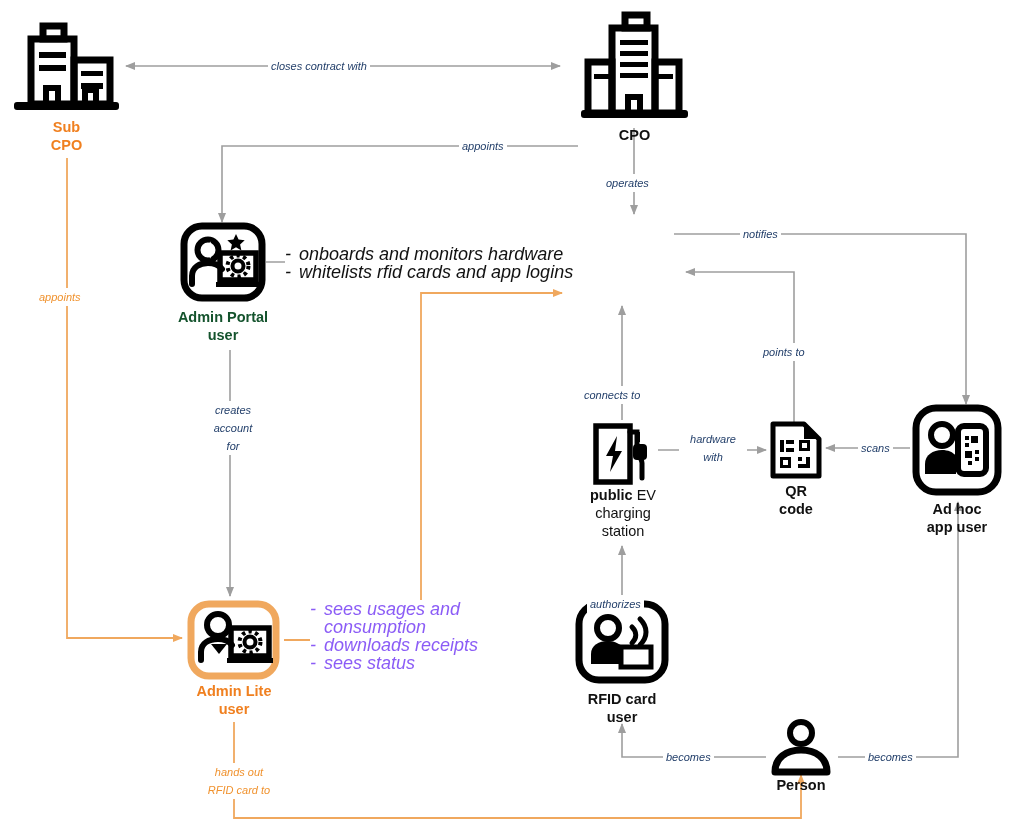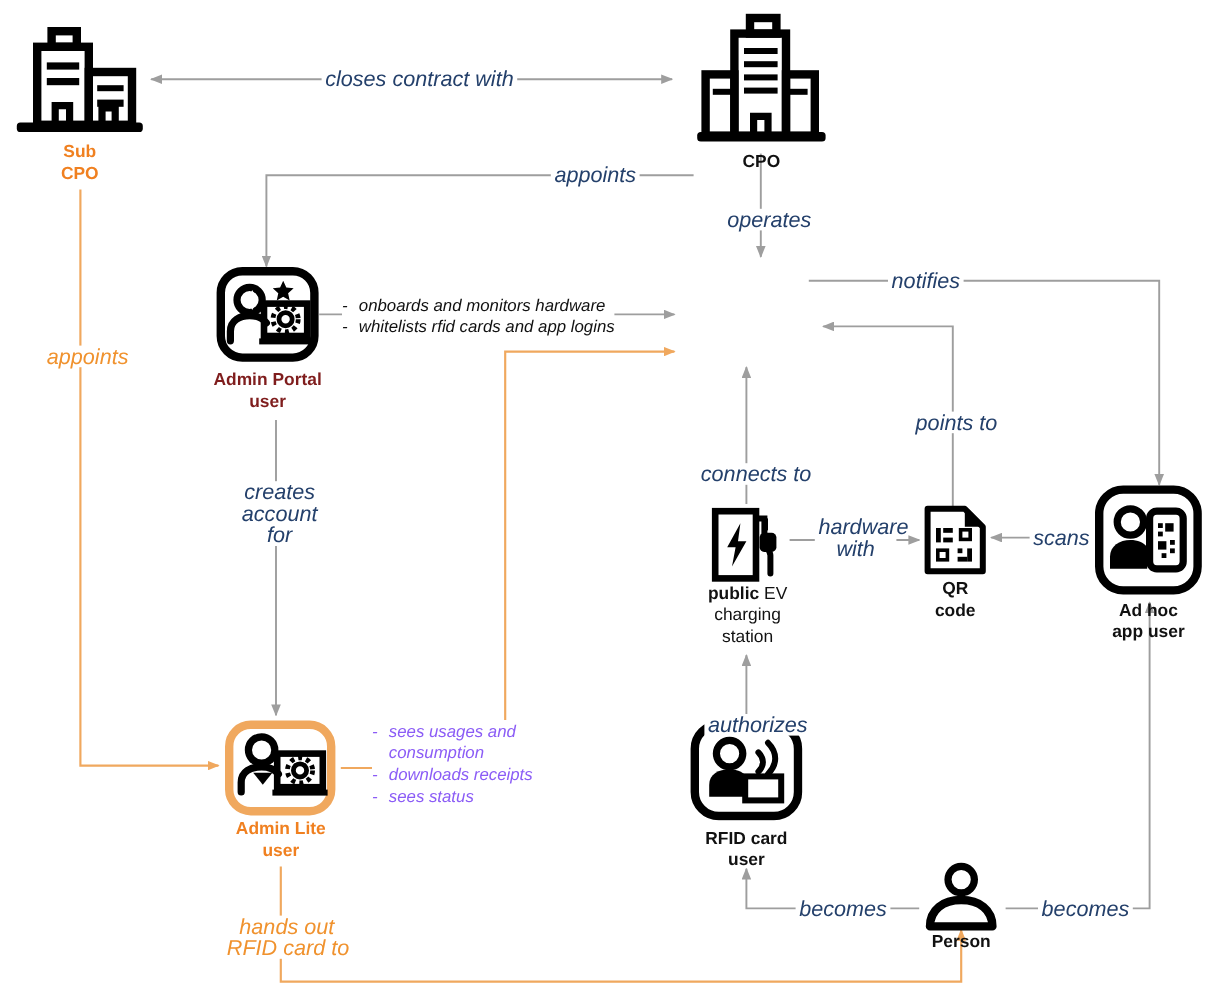--- a/index.html
+++ b/index.html
@@ -16,41 +16,41 @@
   .node{position:absolute;}
   .label{
     position:absolute;
     text-align:center;
     font-size:14.5px;
     font-weight:bold;
     line-height:18px;
     color:#111111;
     white-space:nowrap;
   }
-  .label.navy{color:#7f1d1d;}
+  .label.navy{color:#14532d;}
   .label.orange{color:#f08020;}
   .label.mixed{font-weight:normal;}
   .label.mixed b{font-weight:bold;}
 
   .edge-label{
     position:absolute;
-    font-size:18px;
+    font-size:11px;
     font-style:italic;
     color:#24406b;
     line-height:18px;
     background:#ffffff;
     padding:0 3px;
     white-space:nowrap;
   }
   .edge-label.orange{color:#f0922e;}
   .edge-label.center{text-align:center;}
 
   .bullets{
     position:absolute;
-    font-size:14px;
+    font-size:18px;
     font-style:italic;
     line-height:18px;
     color:#111111;
     background:#fff;
     white-space:nowrap;
   }
   .bullets.orange{color:#8b5cf6;}
   .bullets .row{display:block;}
   .bullets .dash{display:inline-block;width:14px;}
 </style>

